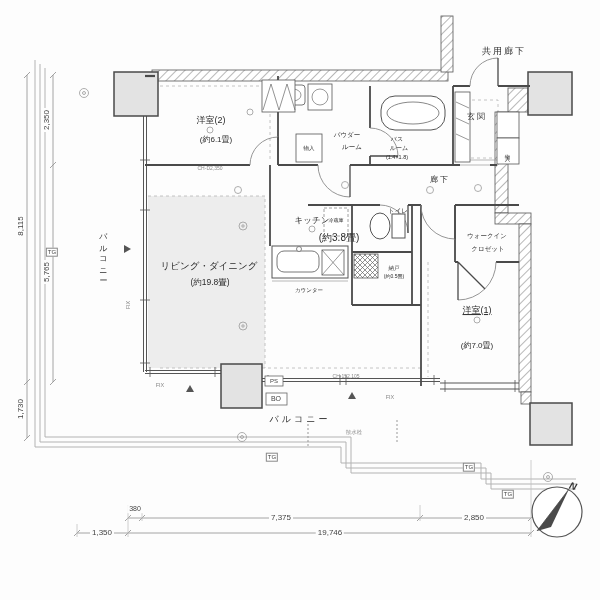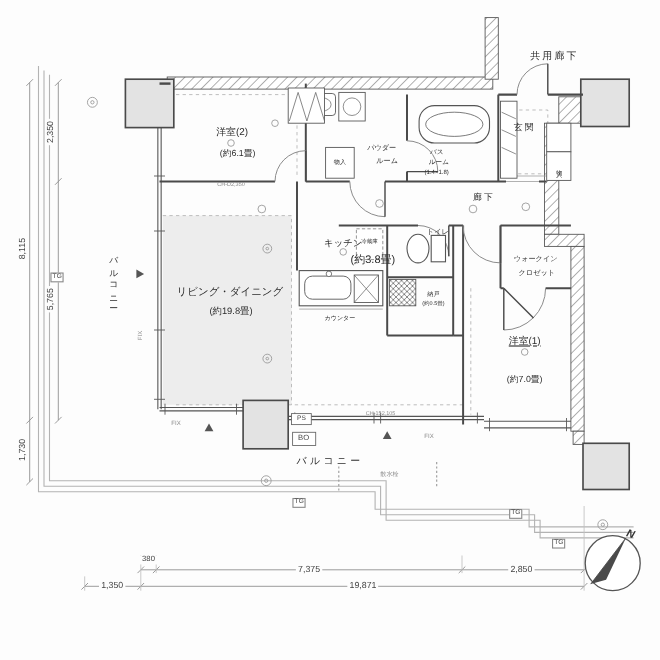--- a/index.html
+++ b/index.html
@@ -234,17 +234,17 @@
 <span class="lbl tiny" style="left:346px;top:377px;font-size:5px;">CH-152,105</span>
 
 <span class="lbl dim rot" style="left:47px;top:120px;font-size:8px;">2,350</span>
 <span class="lbl dim rot" style="left:21px;top:226px;font-size:8px;">8,115</span>
 <span class="lbl dim rot" style="left:47px;top:272px;font-size:8px;">5,765</span>
 <span class="lbl dim rot" style="left:21px;top:409px;font-size:8px;">1,730</span>
 <span class="lbl dim" style="left:135px;top:509px;font-size:7px;">380</span>
 <span class="lbl dim" style="left:281px;top:518px;font-size:8px;">7,375</span>
 <span class="lbl dim" style="left:474px;top:518px;font-size:8px;">2,850</span>
 <span class="lbl dim" style="left:102px;top:533px;font-size:8px;text-align:right;">1,350</span>
-<span class="lbl dim" style="left:330px;top:533px;font-size:8px;">19,871</span>
+<span class="lbl dim" style="left:330px;top:533px;font-size:8px;">19,746</span>
 
 <span class="lbl north" style="left:573px;top:486px;font-size:10px;">N</span>
 
 </div>
 
 </body></html>

